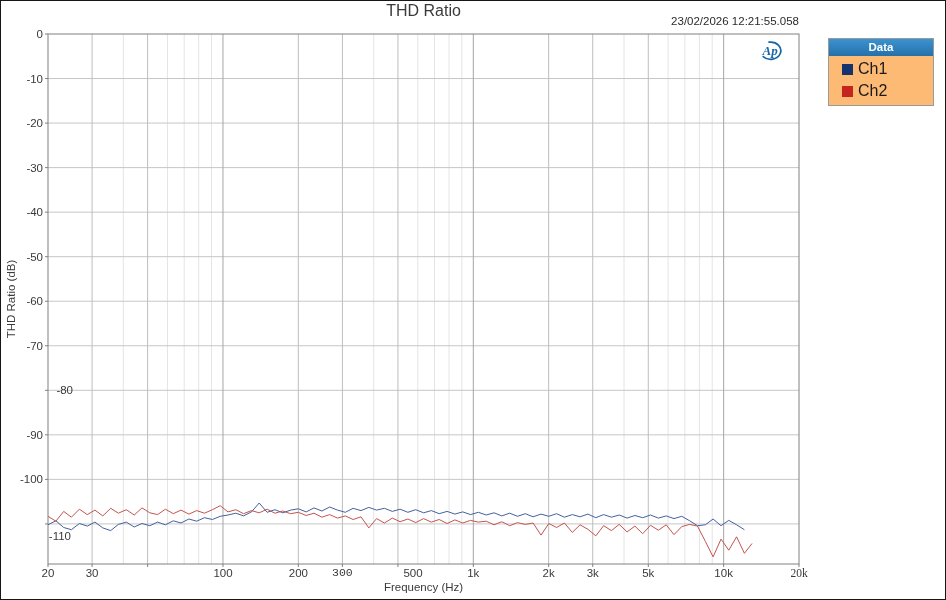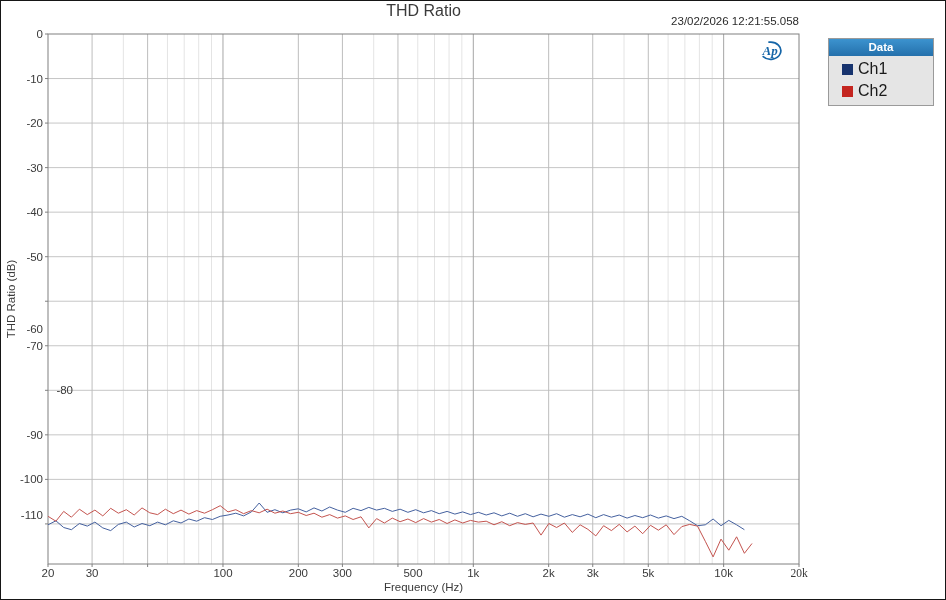--- a/index.html
+++ b/index.html
@@ -12,21 +12,21 @@
   .timestamp{position:absolute;left:47px;top:14px;width:751px;text-align:right;font-size:11.5px;color:#2b2b2b;}
   .ylabel{position:absolute;left:10px;top:298px;transform:translate(-50%,-50%) rotate(-90deg);
           white-space:nowrap;font-size:11.5px;}
   .xlabel{position:absolute;left:47px;top:580px;width:751px;text-align:center;font-size:11.5px;}
   svg#plot{position:absolute;left:0;top:0;}
   .ytick{position:absolute;left:0;width:42px;text-align:right;font-size:11.5px;height:14px;line-height:14px;}
   .xtick{position:absolute;width:44px;text-align:center;font-size:11.5px;height:14px;line-height:14px;top:565px;}
   .ap-logo{position:absolute;left:756px;top:38px;width:32px;height:24px;}
   .legend{
     position:absolute;left:827px;top:37px;width:106px;
-    background:#e5e5e5;border:1px solid #9a9a9a;box-sizing:border-box;padding-bottom:5px;
+    background:#fdba74;border:1px solid #9a9a9a;box-sizing:border-box;padding-bottom:5px;
   }
   .legend-header{
     height:17px;line-height:17px;text-align:center;color:#fff;font-weight:bold;font-size:11.5px;
   }
   .legend-row{display:flex;align-items:center;padding:4px 0 0 13px;font-size:16px;color:#1a1a1a;cursor:default;}
   .swatch{display:inline-block;width:11px;height:11px;margin-right:5px;}
 </style>
 </head>
 <body>
 
@@ -121,32 +121,32 @@
       <span class="swatch" style="background: rgb(196, 37, 31);"></span>
       <span>Ch2</span>
     </div>
   </div>
 <div class="ytick" style="top: 26px;">0</div>
     <div class="ytick" style="top: 70.5378px;">-10</div>
     <div class="ytick" style="top: 115.076px;">-20</div>
     <div class="ytick" style="top: 159.613px;">-30</div>
     <div class="ytick" style="top: 204.151px;">-40</div>
     <div class="ytick" style="top: 248.689px;">-50</div>
-    <div class="ytick" style="top: 293.227px; margin-top: 28px;">-60</div>
+    <div class="ytick" style="top: 293.227px;">-60</div>
     <div class="ytick" style="top: 337.765px;">-70</div>
     <div class="ytick" style="top: 382.303px; padding-left: 30px;">-80</div>
     <div class="ytick" style="top: 426.84px;">-90</div>
     <div class="ytick" style="top: 471.378px;">-100</div>
-    <div class="ytick" style="top: 507px;">-110</div>
+    <div class="ytick" style="top: 528px; padding-left: 28px;">-110</div>
     <div class="xtick" style="left: 25px;">20</div>
     <div class="xtick" style="left: 69.0815px;">30</div>
     <div class="xtick" style="left: 124.618px; margin-top: 40px;">50</div>
     <div class="xtick" style="left: 199.975px;">100</div>
     <div class="xtick" style="left: 275.333px;">200</div>
-    <div class="xtick" style="left: 319.415px;">300</div>
+    <div class="xtick" style="left: 319.415px; font-family: Liberation Mono, monospace;">300</div>
     <div class="xtick" style="left: 390px;">500</div>
     <div class="xtick" style="left: 450.309px;">1k</div>
     <div class="xtick" style="left: 525.667px;">2k</div>
     <div class="xtick" style="left: 569.748px;">3k</div>
     <div class="xtick" style="left: 625.284px;">5k</div>
     <div class="xtick" style="left: 700.642px;">10k</div>
     <div class="xtick" style="left: 776px; font-family: Liberation Serif, serif;">20k</div>
   </div>
 
 </body></html>

